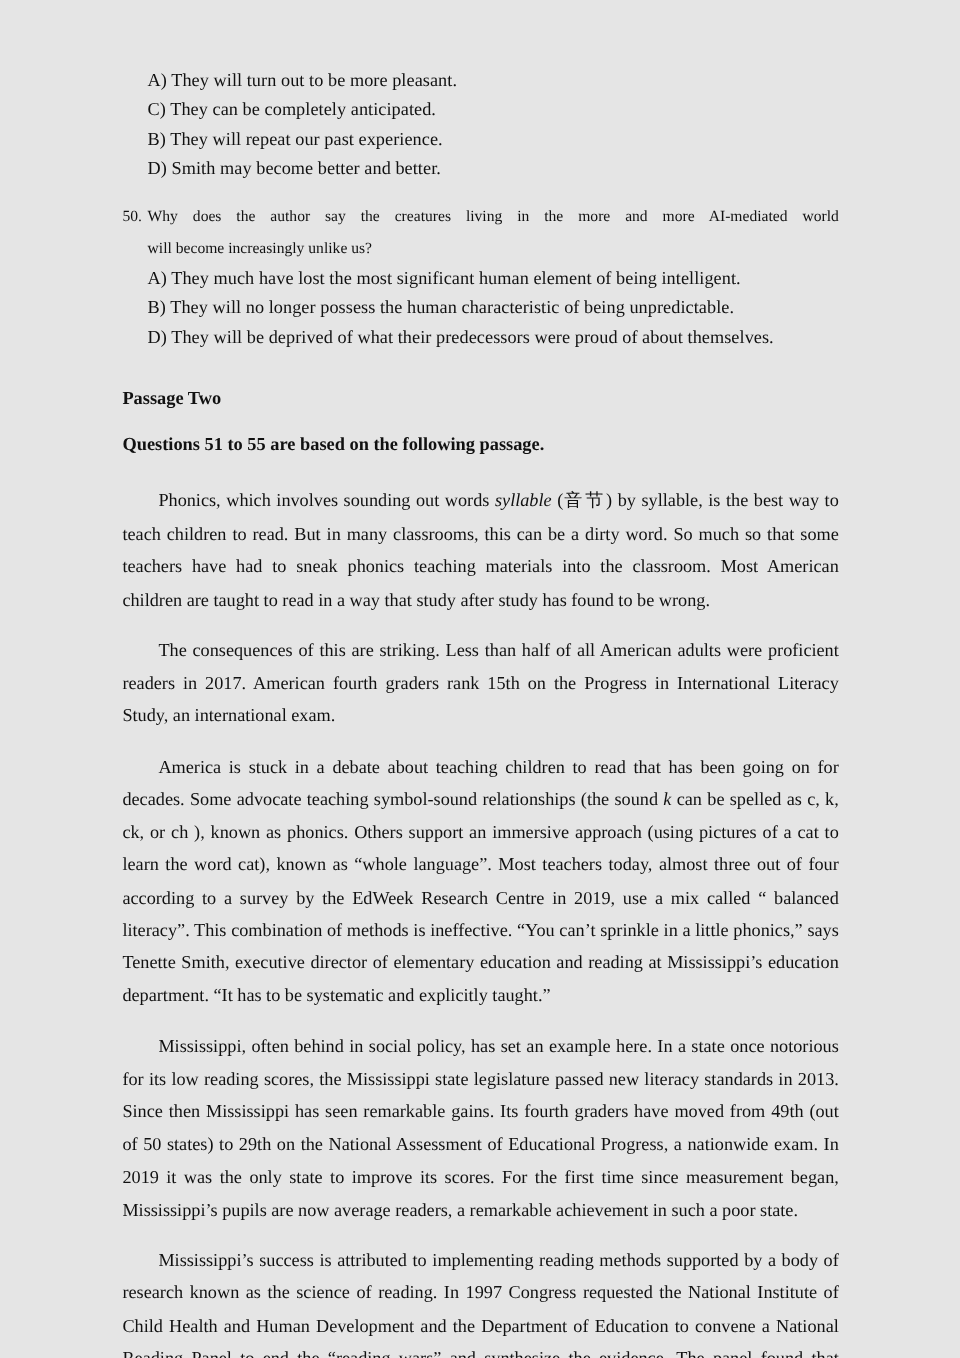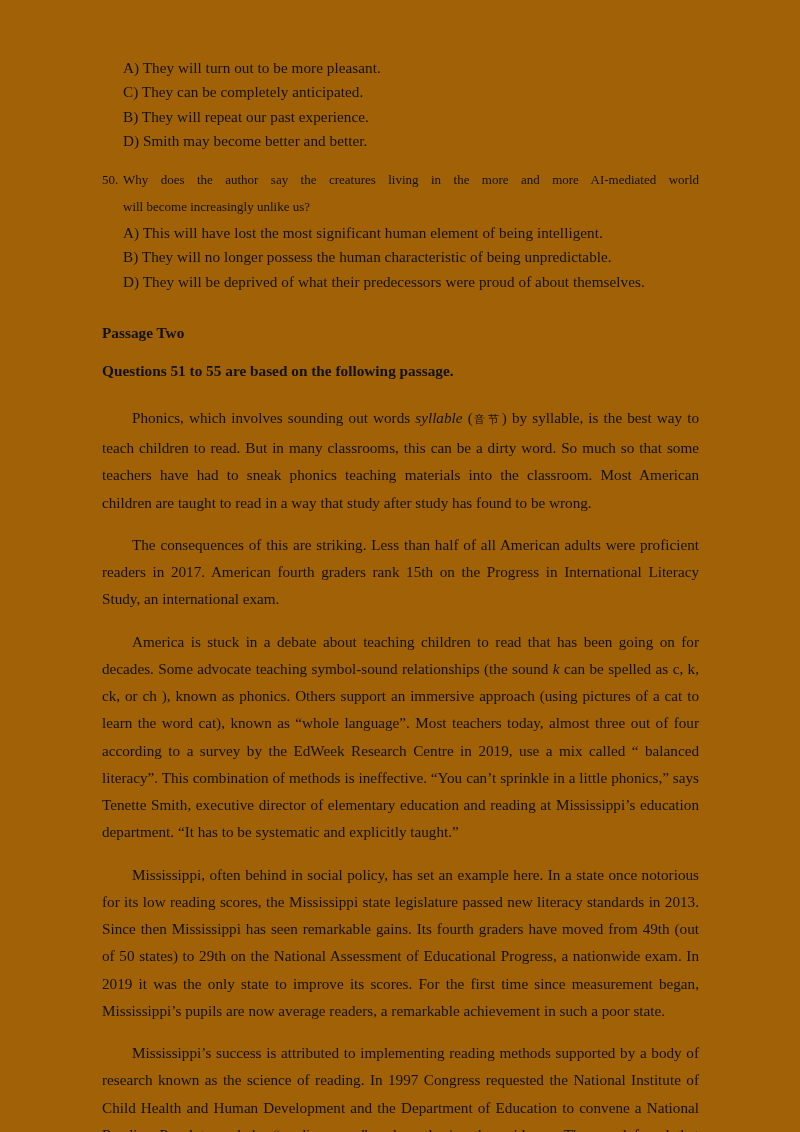--- a/index.html
+++ b/index.html
@@ -11,21 +11,21 @@
   body {
     font-family: "Liberation Serif", "DejaVu Serif", serif;
     color: #111111;
     -webkit-font-smoothing: antialiased;
   }
   .page {
     position: relative;
     width: 800px;
     height: 1132px;
     margin: 0 auto;
-    background: #a16207;
+    background: #e5e5e5;
     overflow: hidden;
     box-sizing: border-box;
   }
   .content {
     position: absolute;
     left: 102px;
     top: 56px;
     width: 597px;
   }
 
@@ -95,21 +95,21 @@
     hyphens: none;
   }
   .para.first {
     margin-top: 22px;
   }
   .para i, .para em {
     font-style: italic;
   }
   .cjk {
     font-family: Liberation Mono, monospace;
-    font-size: 11px;
+    font-size: 15px;
     letter-spacing: 1.6px;
   }
 
   
   .footer {
     position: absolute;
     left: 0;
     right: 0;
     top: 1073px;
     text-align: center;
@@ -135,21 +135,21 @@
       <li class="option">B) They will repeat our past experience.</li>
       <li class="option">D) Smith may become better and better.</li>
     </ul>
 
     <div class="question">
       <span class="qnum">50.</span>
       <span class="qline1">Why does the author say the creatures living in the more and more AI-mediated world</span>
       <span class="qline2">will become increasingly unlike us?</span>
     </div>
     <ul class="option-list q-options">
-      <li class="option">A) This will have lost the most significant human element of being intelligent.</li>
+      <li class="option">A) They much have lost the most significant human element of being intelligent.</li>
       <li class="option">B) They will no longer possess the human characteristic of being unpredictable.</li>
       <li class="option">D) They will be deprived of what their predecessors were proud of about themselves.</li>
     </ul>
 
     <div class="heading heading-passage">Passage Two</div>
     <div class="heading heading-questions">Questions 51 to 55 are based on the following passage.</div>
 
     <p class="para first"><span>Phonics, which involves sounding out words </span><i>syllable</i> (<span class="cjk">音节</span>)<span> by syllable, is the best way to teach children to read. But in many classrooms, this can be a dirty word. So much so that some teachers have had to sneak phonics teaching materials into the classroom. Most American children are taught to read in a way that study after study has found to be wrong.</span></p>
 
     <p class="para">The consequences of this are striking. Less than half of all American adults were proficient readers in 2017. American fourth graders rank 15th on the Progress in International Literacy Study, an international exam.</p>

